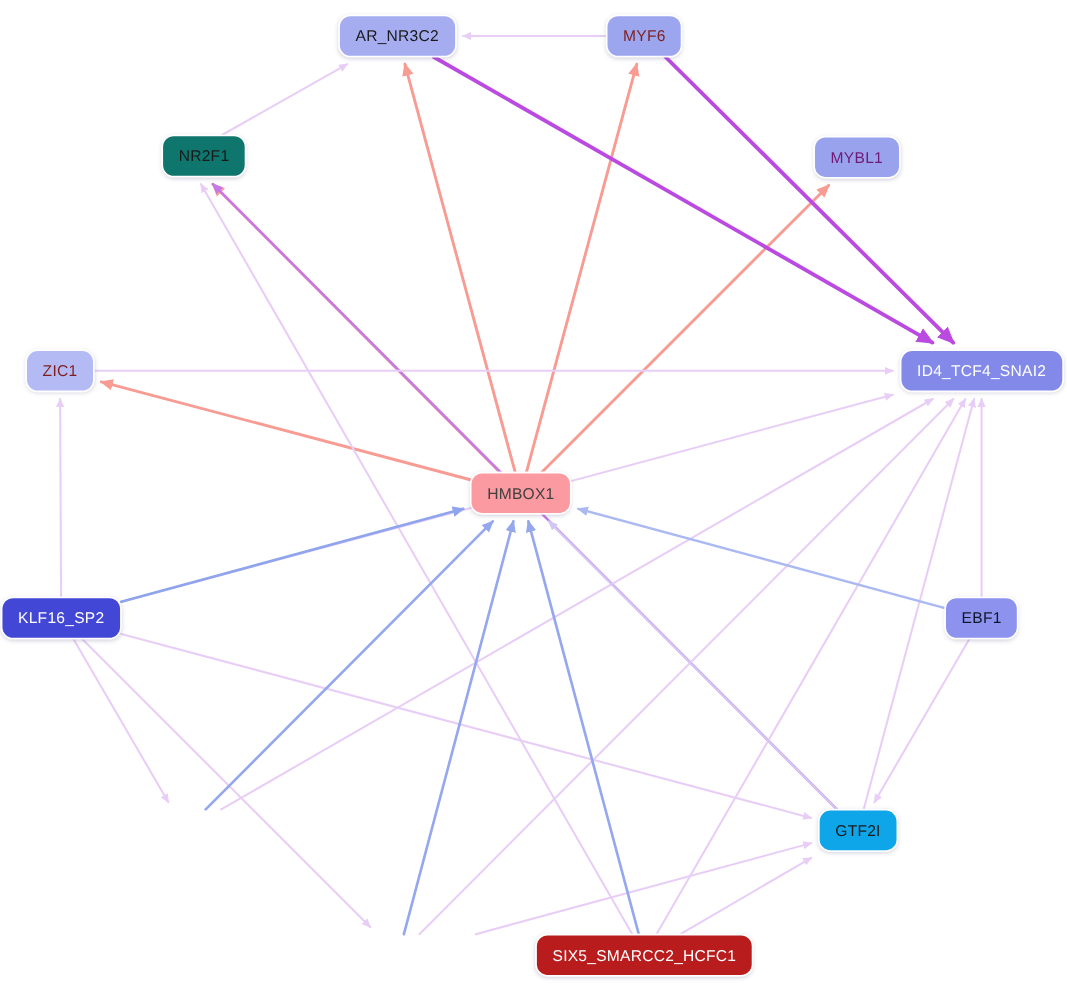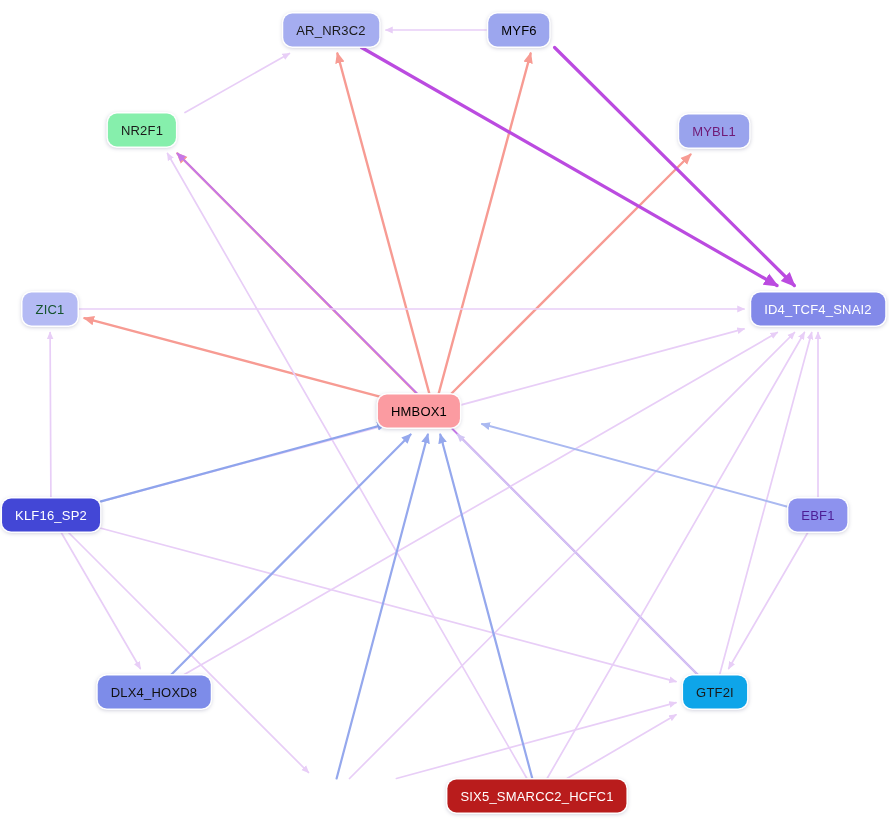--- a/index.html
+++ b/index.html
@@ -86,25 +86,24 @@
       <line x1="526.9" y1="778.5" x2="167.5" y2="153.5" stroke="#e8cef7" stroke-width="1.7" stroke-linecap="round" marker-end="url(#arw3)"></line>
       <line x1="697.5" y1="674.5" x2="457.5" y2="434.5" stroke="#d2c6f4" stroke-width="1.8" stroke-linecap="round" marker-end="url(#arw4)"></line>
       <line x1="101.0" y1="501.4" x2="386.0" y2="424.0" stroke="#8ea4ec" stroke-width="2.2" stroke-linecap="round" marker-end="url(#arw5)"></line>
       <line x1="171.4" y1="674.5" x2="410.6" y2="434.5" stroke="#95a8ed" stroke-width="2.2" stroke-linecap="round" marker-end="url(#arw6)"></line>
       <line x1="336.6" y1="778.5" x2="427.8" y2="434.5" stroke="#95a8ed" stroke-width="2.2" stroke-linecap="round" marker-end="url(#arw6)"></line>
       <line x1="532.3" y1="778.5" x2="440.3" y2="434.5" stroke="#95a8ed" stroke-width="2.2" stroke-linecap="round" marker-end="url(#arw6)"></line>
       <line x1="787.5" y1="506.7" x2="482.0" y2="424.0" stroke="#aab9f1" stroke-width="2" stroke-linecap="round" marker-end="url(#arw7)"></line>
     </svg>
   <div id="nodes-layer">
       <div class="node" style="left: 331px; top: 30px; background: rgb(165, 173, 240); color: rgb(26, 26, 26);">AR_NR3C2</div>
-      <div class="node" style="left: 519px; top: 30px; background: rgb(156, 166, 238); color: #000000;">MYF6</div>
-      <div class="node" style="left: 142px; top: 130px; background: #86efac; color: rgb(26, 26, 26);">NR2F1</div>
+      <div class="node" style="left: 537px; top: 30px; background: rgb(156, 166, 238); color: #7f1d1d;">MYF6</div>
+      <div class="node" style="left: 170px; top: 130px; background: #0f766e; color: rgb(26, 26, 26);">NR2F1</div>
       <div class="node" style="left: 714px; top: 131px; background: rgb(153, 163, 237); color: #701a75;">MYBL1</div>
-      <div class="node" style="left: 50px; top: 309px; background: rgb(180, 186, 244); color: #14532d;">ZIC1</div>
+      <div class="node" style="left: 50px; top: 309px; background: rgb(180, 186, 244); color: #7f1d1d;">ZIC1</div>
       <div class="node" style="left: 818px; top: 309px; background: rgb(130, 137, 233); color: rgb(255, 255, 255);">ID4_TCF4_SNAI2</div>
-      <div class="node" style="left: 419px; top: 411px; background: rgb(251, 155, 161); color: #000000;">HMBOX1</div>
+      <div class="node" style="left: 434px; top: 411px; background: rgb(251, 155, 161); color: #404040;">HMBOX1</div>
       <div class="node" style="left: 51px; top: 515px; background: rgb(67, 71, 214); color: rgb(255, 255, 255);">KLF16_SP2</div>
-      <div class="node" style="left: 818px; top: 515px; background: rgb(141, 146, 238); color: #4c1d95;">EBF1</div>
-      <div class="node" style="left: 154px; top: 692px; background: rgb(125, 140, 233); color: rgb(17, 17, 17);">DLX4_HOXD8</div>
+      <div class="node" style="left: 818px; top: 515px; background: rgb(141, 146, 238); color: #0f172a;">EBF1</div>
       <div class="node" style="left: 715px; top: 692px; background: #0ea5e9; color: rgb(26, 26, 26);">GTF2I</div>
       <div class="node" style="left: 537px; top: 796px; background: #b91c1c; color: rgb(255, 255, 255);">SIX5_SMARCC2_HCFC1</div>
     </div>
 </div>
 
 </body></html>

